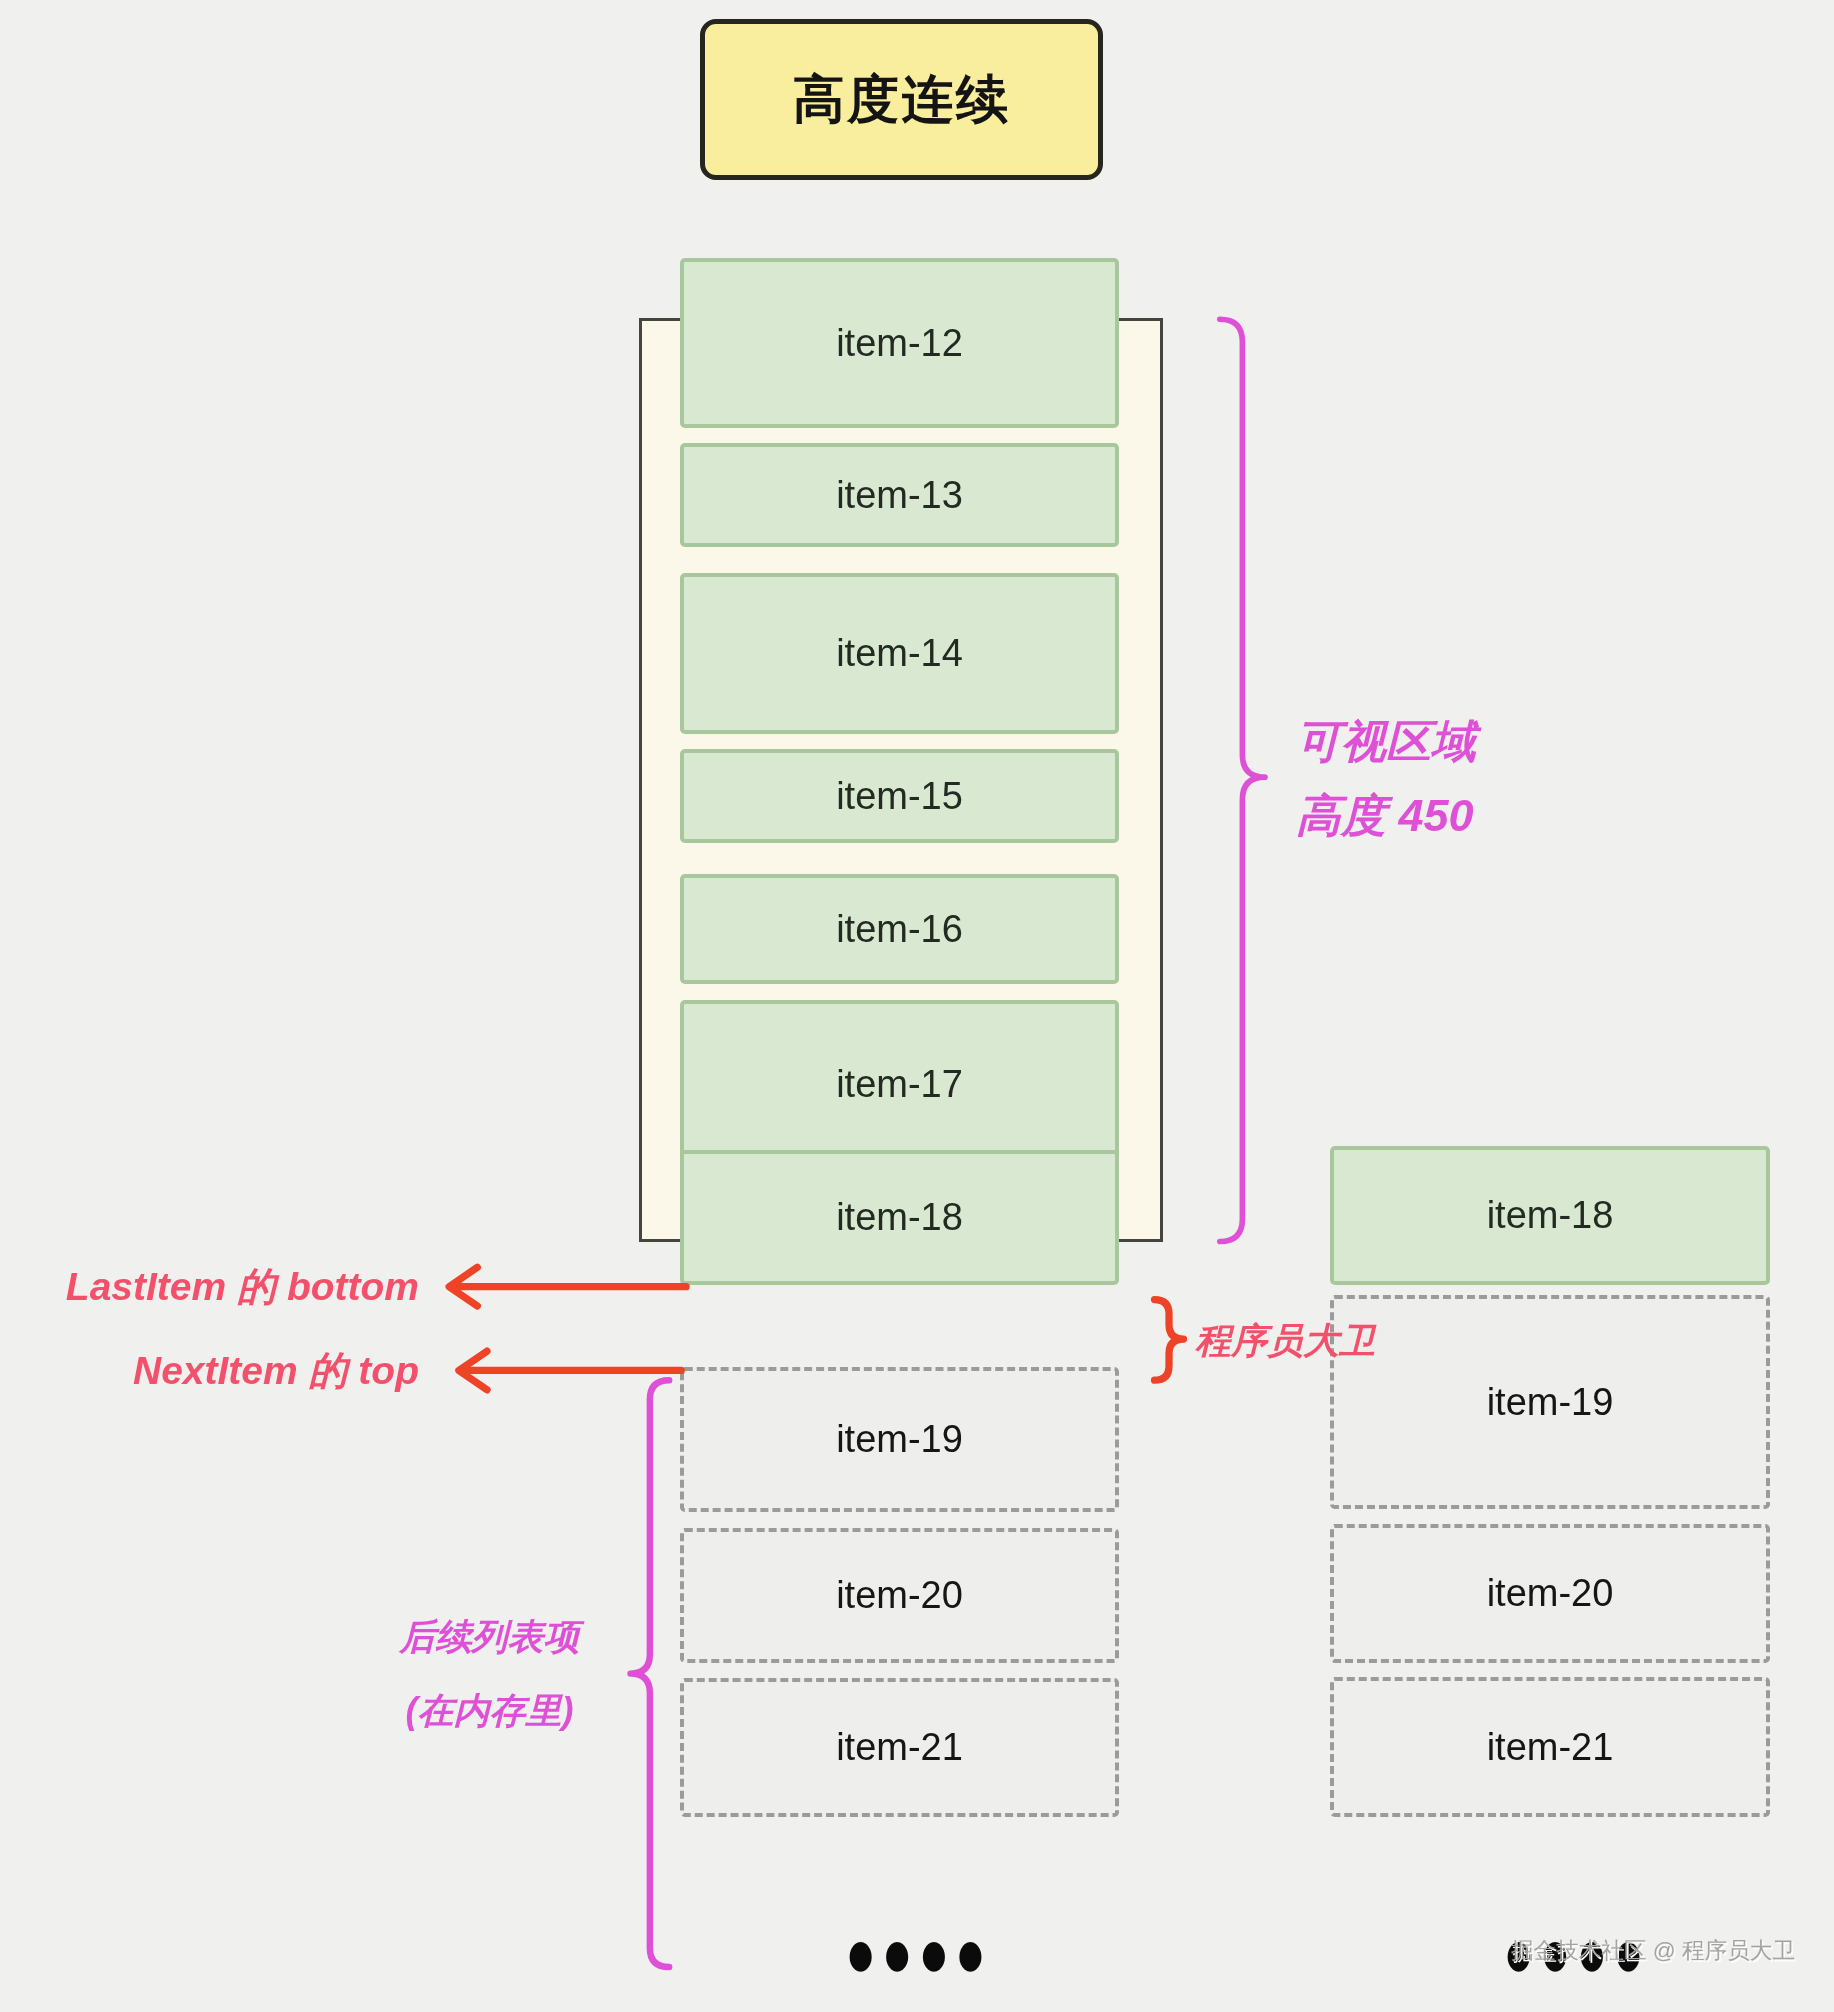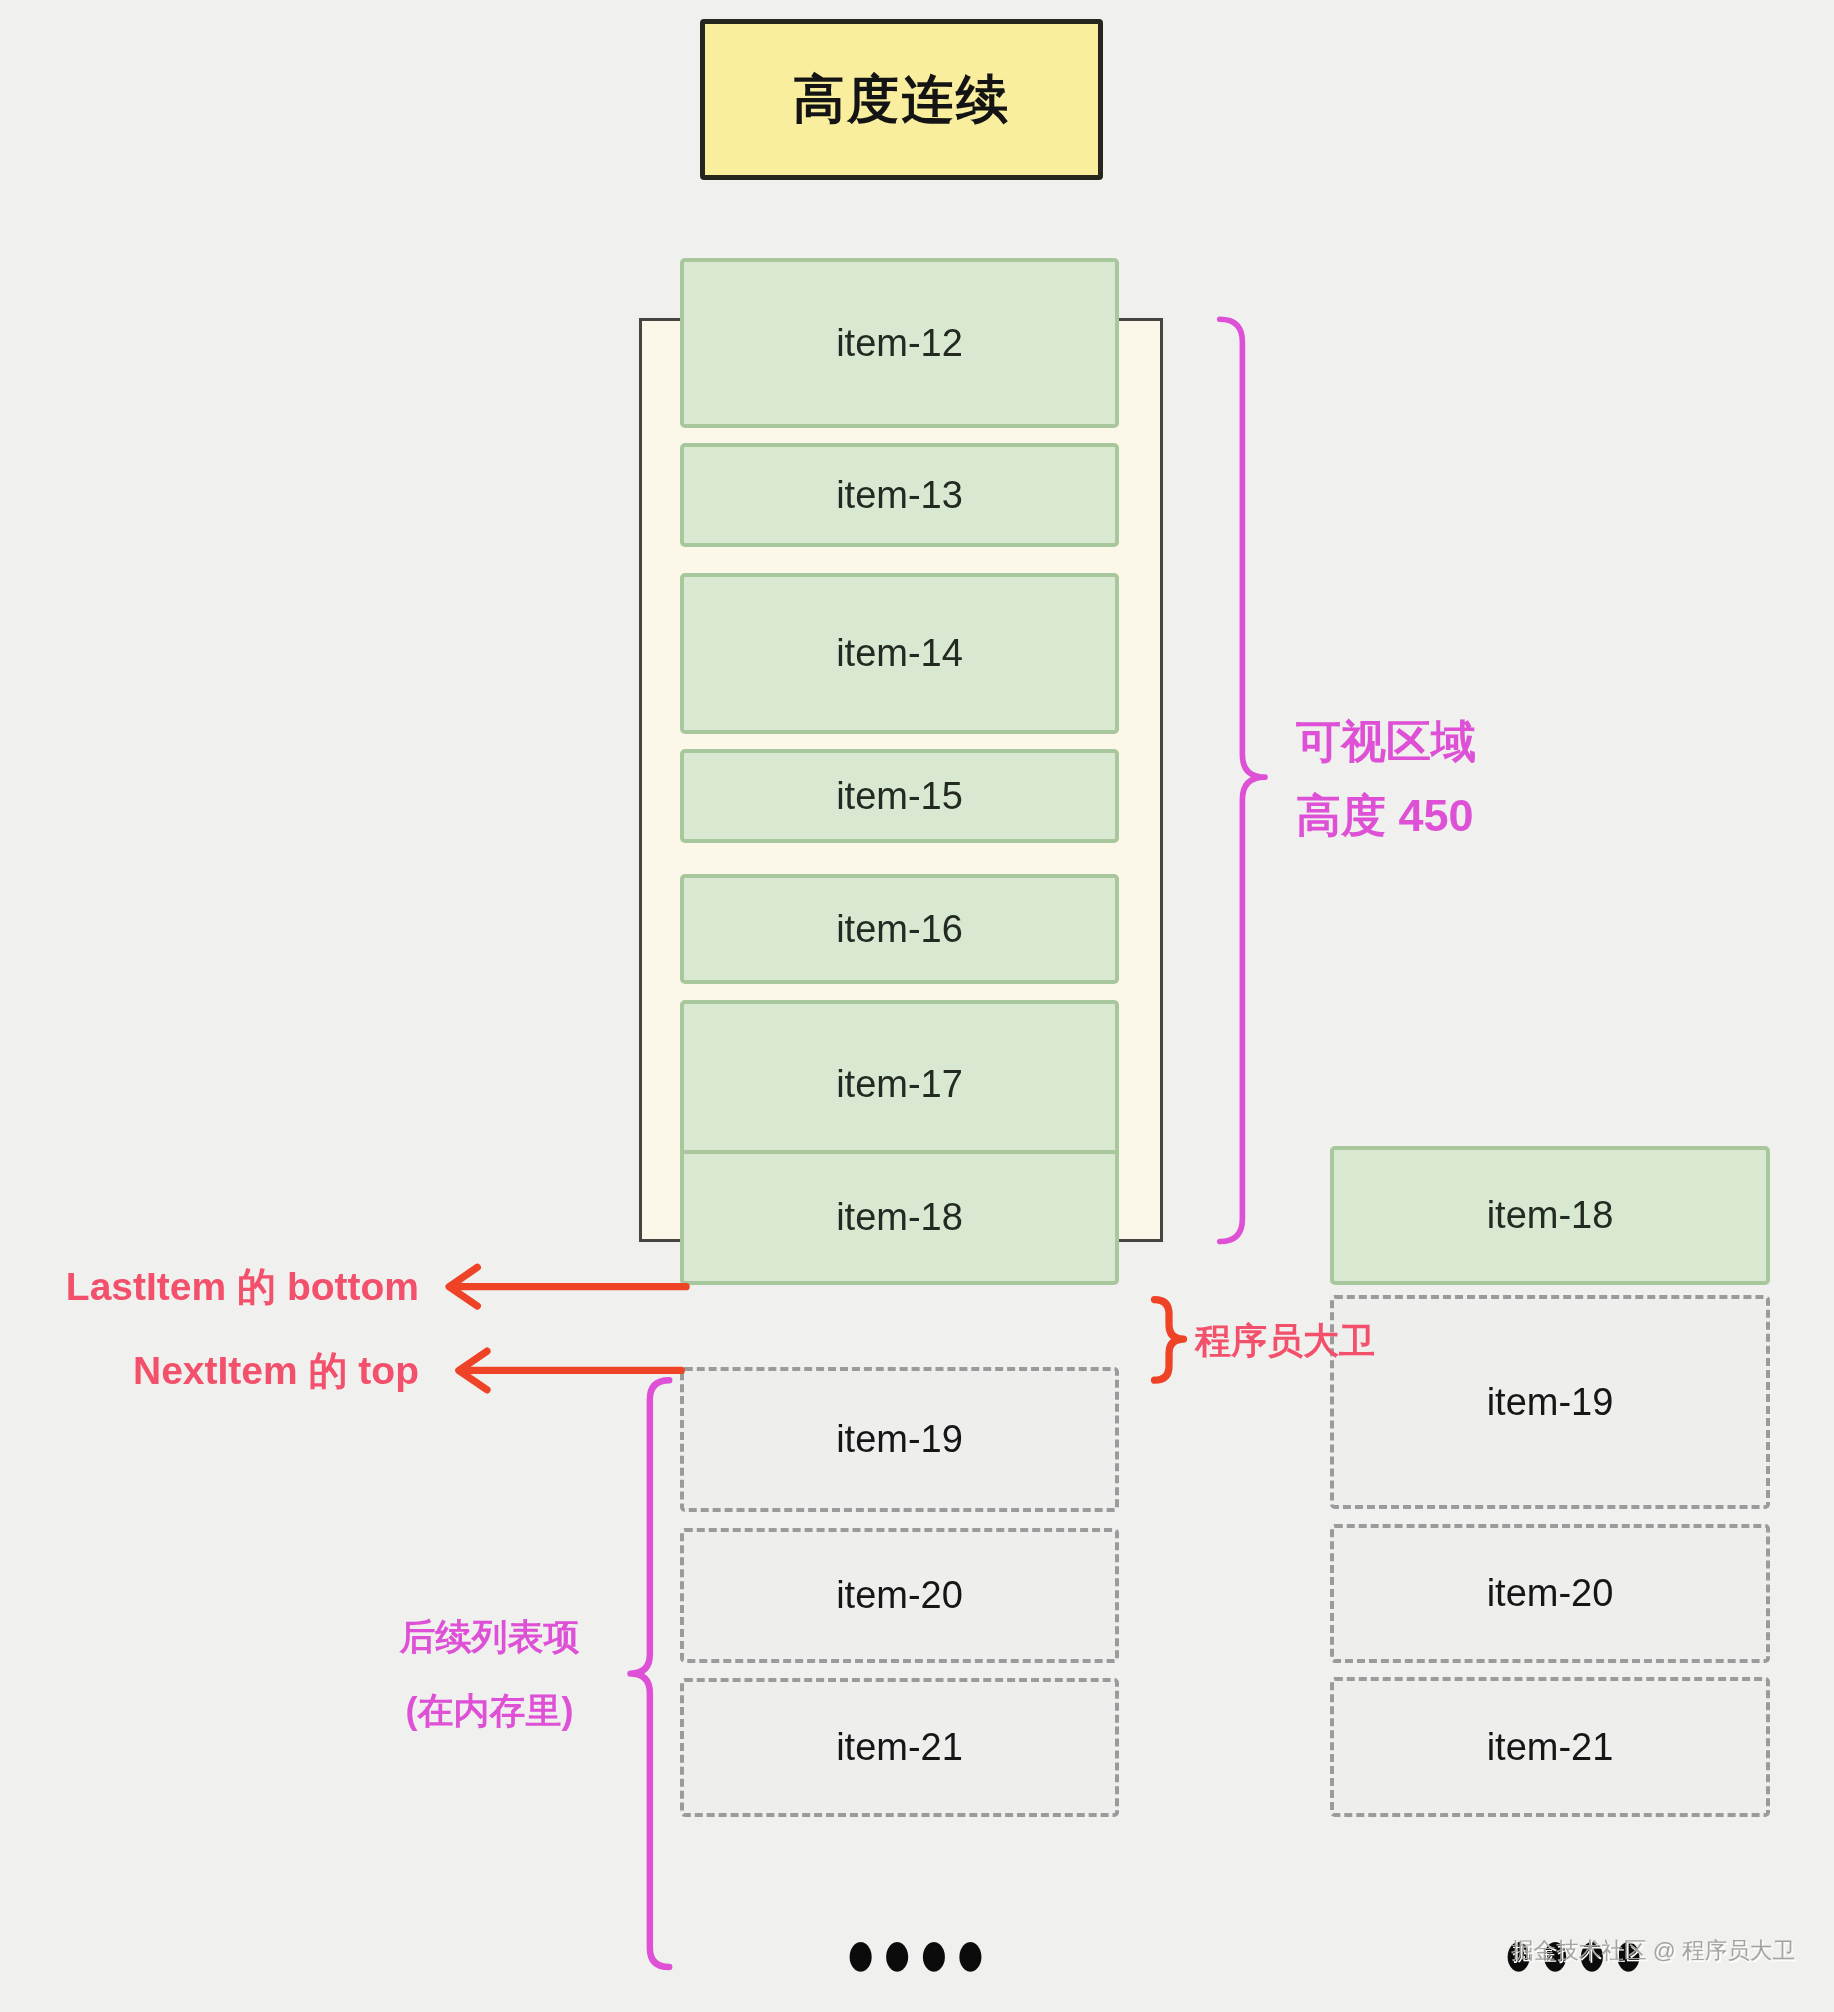--- a/index.html
+++ b/index.html
@@ -9,21 +9,21 @@
     --title-fill:#f9ee9d; --title-border:#26261e;
     --magenta:#de50d5; --red:#ee4326; --pinkred:#f2506b;
     --item-text:#222a22;
   }
   html,body{margin:0;padding:0;}
   body{background:var(--bg);font-family:"Liberation Sans","DejaVu Sans",sans-serif;}
   .canvas{position:relative;width:1835px;height:2013px;background:var(--bg);overflow:hidden;}
 
   .title-box{
     position:absolute;left:700px;top:19.3px;width:403px;height:161px;
-    background:var(--title-fill);border:5.6px solid var(--title-border);border-radius:4px;
+    background:var(--title-fill);border:5.6px solid var(--title-border);border-radius:16px;
     display:flex;align-items:center;justify-content:center;box-sizing:border-box;
   }
   .title-box span{font-size:52px;font-weight:bold;color:#141414;letter-spacing:2.4px;}
 
   .viewport-frame{
     position:absolute;left:639px;top:318px;width:524px;height:924px;
     background:var(--frame-fill);border:3.2px solid var(--frame-border);box-sizing:border-box;
   }
 
   .item{
@@ -39,21 +39,21 @@
     color:#161616;
   }
   .item.rightcol{left:1330px;width:440px;}
 
   svg.overlay{position:absolute;left:0;top:0;width:1835px;height:2013px;pointer-events:none;}
   .st{fill:none;stroke-linecap:round;stroke-linejoin:round;}
   .st.magenta{stroke:var(--magenta);stroke-width:8px;}
   .st.redline{stroke:var(--red);stroke-width:9px;}
   .st.bigbrace{stroke-width:7px;}
 
-  .lbl{position:absolute;font-weight:bold;white-space:nowrap;}
+  .lbl{position:absolute;font-weight:bold;white-space:nowrap;font-style:italic;}
   .lbl.magenta{color:var(--magenta);}
   .lbl.pinkred{color:var(--pinkred);}
 
   .viewport-label{left:1296px;top:705px;font-size:45px;line-height:74px;text-align:left;}
   .memory-label{left:308px;top:1600px;width:363px;font-size:36px;line-height:74px;text-align:center;}
   .lastitem-label{right:1416px;top:1260px;font-size:39px;line-height:53px;text-align:right;}
   .nextitem-label{right:1416px;top:1344px;font-size:39px;line-height:53px;text-align:right;}
   .connect-label{left:1195px;top:1320px;font-size:36px;line-height:42px;}
 
   .dots{

